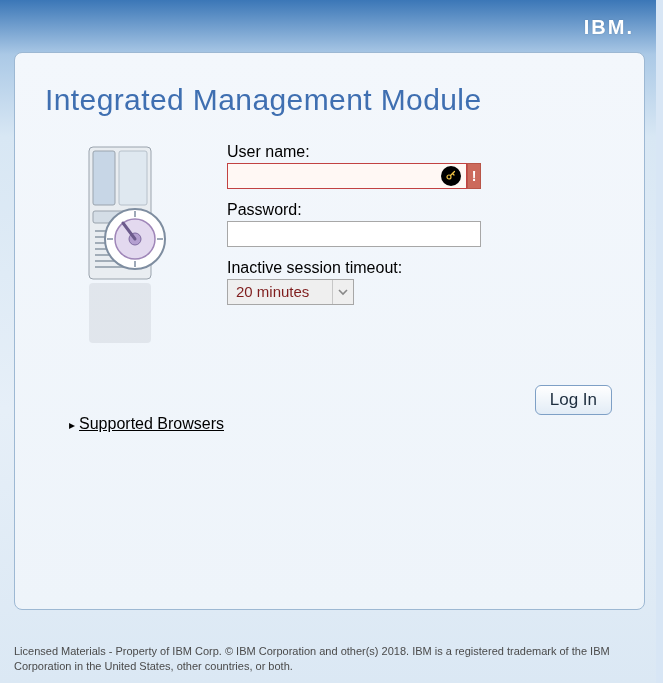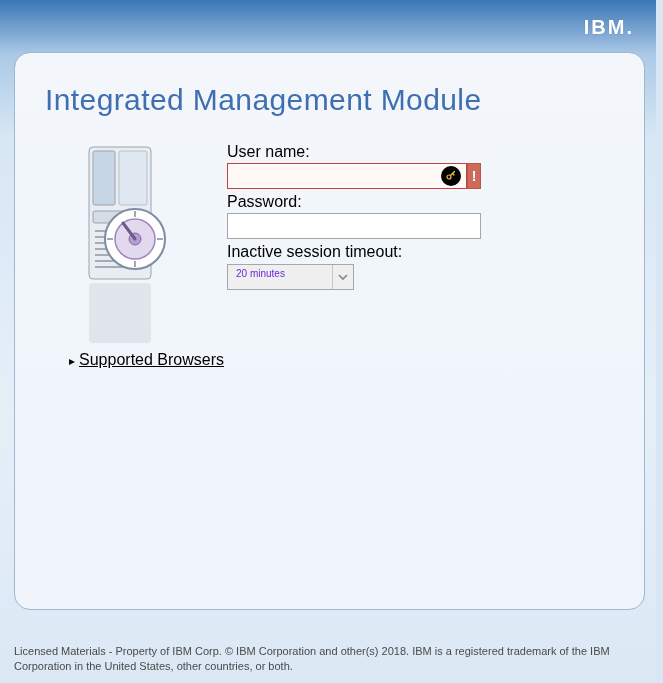--- a/index.html
+++ b/index.html
@@ -31,21 +31,21 @@
     white-space: nowrap;
   }
   .panel {
     position: absolute;
     top: 52px;
     left: 14px;
     width: 631px;
     height: 558px;
     background: linear-gradient(to bottom, #f3f7fc 0%, #eef4fa 100%);
     border: 1px solid #9db8d3;
-    border-radius: 16px;
+    border-radius: 8px;
     box-sizing: border-box;
     padding: 26px 28px 20px 28px;
   }
   .title {
     color: #3f6fb1;
     font-size: 30px;
     font-weight: 400;
     margin: 4px 0 24px 2px;
     letter-spacing: 0.4px;
   }
@@ -61,21 +61,21 @@
     flex: 0 0 150px;
   }
   .form-col {
     flex: 1 1 auto;
     padding-top: 2px;
   }
   .field-label {
     color: #000;
     font-size: 16px;
     margin-bottom: 2px;
-    margin-top: 4px;
+    margin-top: 12px;
   }
   .field-label.first { margin-top: 0; }
   .input-wrap {
     display: flex;
     align-items: stretch;
     height: 26px;
     width: 254px;
   }
   .input-wrap.error input {
     border: 1px solid #c24242;
@@ -123,22 +123,22 @@
   .select-wrap {
     display: inline-flex;
     align-items: stretch;
     height: 26px;
     border: 1px solid #a7a7a7;
     background: #efefef;
     box-sizing: border-box;
   }
   .select-value {
     padding: 3px 8px;
-    font-size: 10px;
-    color: #6d28d9;
+    font-size: 15px;
+    color: #7f1d1d;
     min-width: 88px;
   }
   .select-arrow {
     width: 20px;
     border-left: 1px solid #c7c7c7;
     display: flex;
     align-items: center;
     justify-content: center;
     color: #888;
   }
@@ -269,20 +269,23 @@
           <div class="select-arrow">
             <svg width="10" height="10" viewBox="0 0 10 10">
                 <path d="M1 3 L5 7 L9 3" fill="none" stroke="#888" stroke-width="1.6"></path>
               </svg>
           </div>
         </div>
 
       </div>
     </div>
 
+    <div class="login-row">
+      <button class="login-btn">Log In</button>
+    </div>
 
 
     <div class="browsers-row">
       <span class="disclosure">Supported Browsers</span>
     </div>
 
   </div>
 
   <div class="footer">Licensed Materials - Property of IBM Corp. © IBM Corporation and other(s) 2018. IBM is a registered trademark of the IBM Corporation in the United States, other countries, or both.</div>
 

